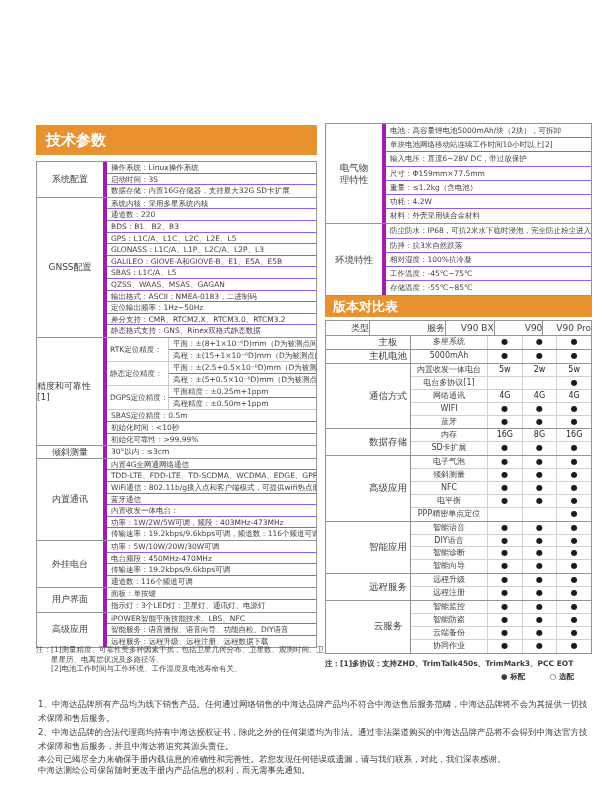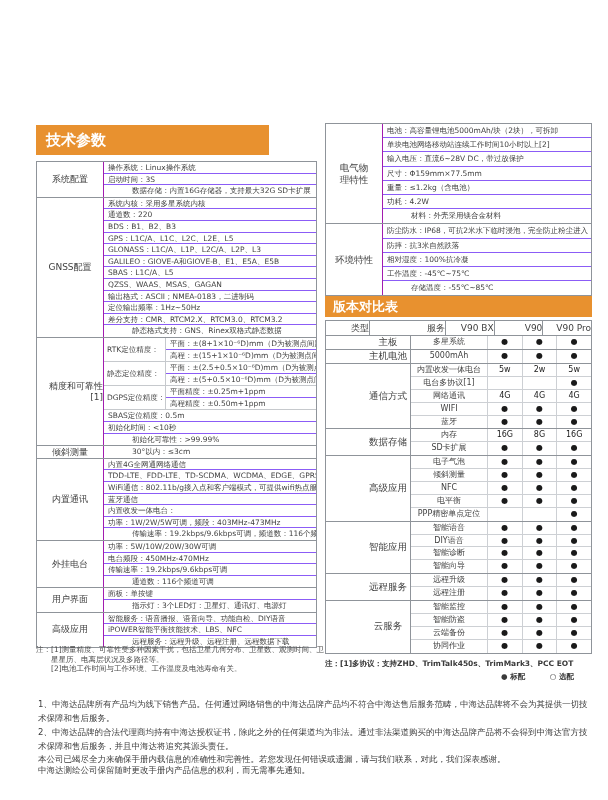--- a/index.html
+++ b/index.html
@@ -1,32 +1,32 @@
 <!DOCTYPE html>
 <html><head>
 <meta charset="utf-8">
 <style>
   html,body{margin:0;padding:0;background:#fff;}
   .page{position:relative;width:608px;height:800px;background:#ffffff;overflow:hidden;
         font-family:"DejaVu Sans","Liberation Sans",sans-serif;color:#3f3f3f;}
   .orange-header{background:#e8912f;color:#fff;font-weight:bold;box-sizing:border-box;}
-  .tech-header{position:absolute;left:36px;top:125px;width:233px;height:30px;line-height:30px;
+  .tech-header{position:absolute;left:36px;top:125px;width:281px;height:30px;line-height:30px;
                font-size:15px;padding-left:10px;}
   
   .spec-table{position:absolute;border:1px solid #8f949a;box-sizing:border-box;background:#fff;}
   .tech-table{left:36px;top:161px;width:281px;}
   .phys-table{left:325px;top:123px;width:267px;}
   .sec{display:flex;border-bottom:1px solid #8f949a;}
   .sec:last-child{border-bottom:none;}
-  .sec-label{flex:0 0 66px;border-right:1px solid #a21caf;display:flex;align-items:center;
-             justify-content:center;font-size:9px;text-align:right;white-space:pre-line;line-height:11px;}
+  .sec-label{flex:0 0 66px;border-right:4px solid #a21caf;display:flex;align-items:center;
+             justify-content:center;font-size:9px;text-align:left;white-space:pre-line;line-height:11px;}
   .sec-rows{flex:1;min-width:0;display:flex;flex-direction:column;}
   .t-row{height:11.6px;line-height:11.6px;font-size:7.5px;padding:0 4px;border-bottom:1px solid #8b5cf6;
          white-space:nowrap;overflow:hidden;box-sizing:border-box;}
-  .sec-rows > :last-child{border-bottom:none;margin-left:24px;}
+  .sec-rows > :last-child{border-bottom:none;}
   .t-split{display:flex;border-bottom:1px solid #c6c9cd;box-sizing:border-box;}
   .t-split-label{flex:0 0 58px;display:flex;align-items:center;padding-left:3px;font-size:7.5px;
                  border-right:1px solid #c6c9cd;white-space:nowrap;overflow:hidden;}
   .t-split-rows{flex:1;min-width:0;display:flex;flex-direction:column;}
   .t-split-rows .t-row:last-child{border-bottom:none;}
   .phys-table .t-row{height:14.2px;line-height:14.2px;}
   .phys-table .sec-label{flex:0 0 56px;font-size:9.5px;line-height:12px;}
   
   .notes{position:absolute;left:36px;top:645px;width:292px;font-size:7.5px;line-height:9.5px;color:#4a4a4a;}
   .notes .n1{padding-left:15px;text-indent:-15px;}
@@ -155,22 +155,22 @@
       <div class="sec">
         <div class="sec-label">用户界面</div>
         <div class="sec-rows">
           <div class="t-row">面板：单按键</div>
           <div class="t-row">指示灯：3个LED灯：卫星灯、通讯灯、电源灯</div>
         </div>
       </div>
       <div class="sec">
         <div class="sec-label">高级应用</div>
         <div class="sec-rows">
+          <div class="t-row">iPOWER智能平衡技能技术、LBS、NFC</div>
           <div class="t-row">智能服务：语音播报、语音向导、功能自检、DIY语音</div>
-          <div class="t-row">iPOWER智能平衡技能技术、LBS、NFC</div>
           <div class="t-row">远程服务：远程升级、远程注册、远程数据下载</div>
         </div>
       </div>
     </div>
 
   <div class="notes" id="techNotes">
       <div class="n1">注：[1]测量精度、可靠性受多种因素干扰，包括卫星几何分布、卫星数、观测时间、卫星星历、电离层状况及多路径等。</div>
       <div class="n2">[2]电池工作时间与工作环境、工作温度及电池寿命有关。</div>
     </div>
 

